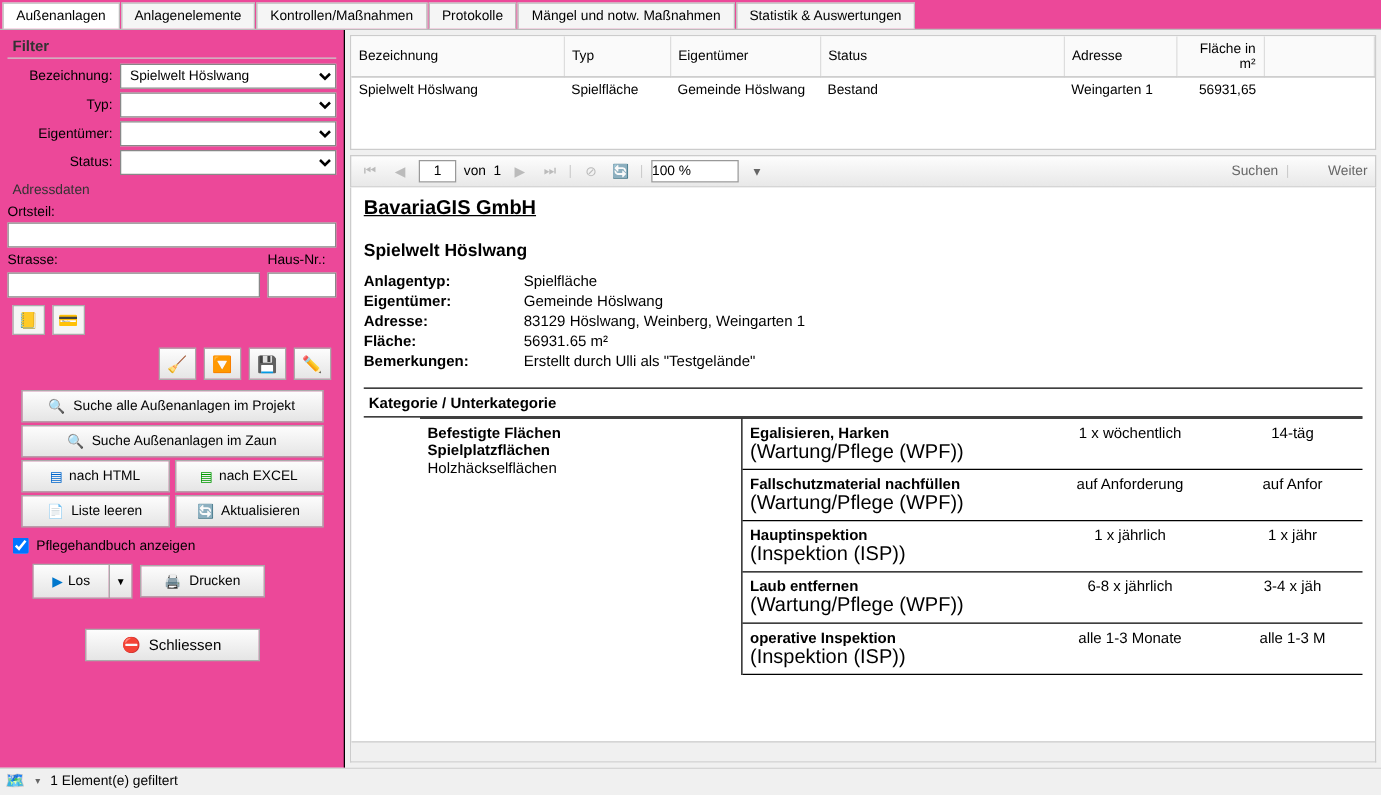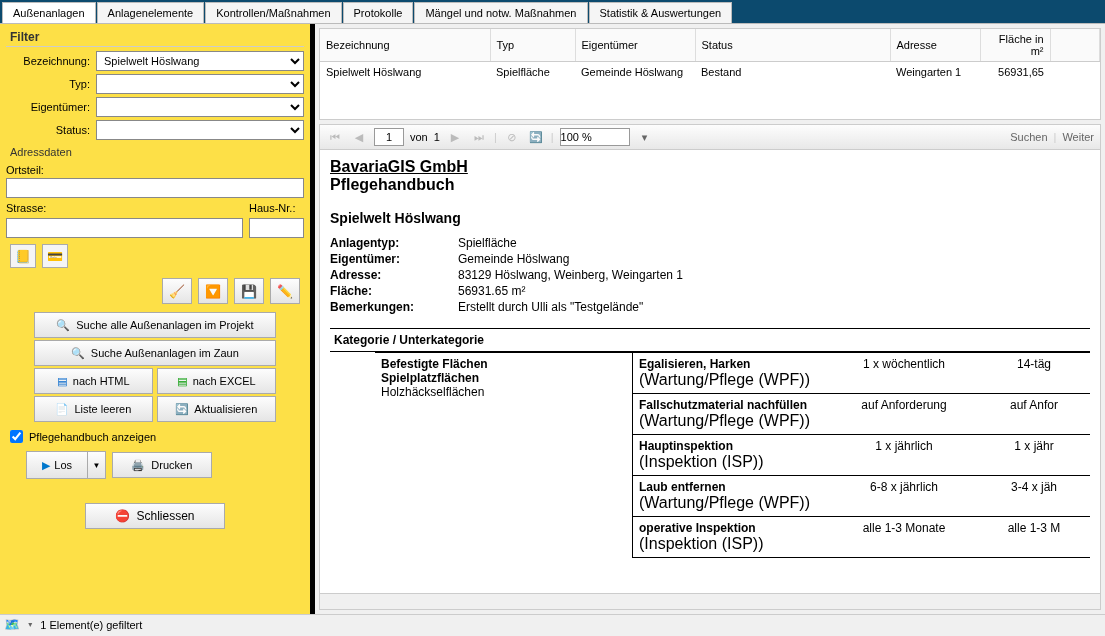--- a/index.html
+++ b/index.html
@@ -1,25 +1,25 @@
 <!DOCTYPE html>
 <html><head>
 <meta charset="utf-8">
 <style>
 * { box-sizing: border-box; margin: 0; padding: 0; }
 body { font-family: "Segoe UI", Tahoma, sans-serif; font-size: 11px; background: #f0f0f0; width: 1105px; height: 636px; overflow: hidden; color: #000; }
 
 
-.tabs { display: flex; background: #0c4a6e; border-bottom: 1px solid #bbb; height: 24px; padding: 0 2px; }
+.tabs { display: flex; background: #ec4899; border-bottom: 1px solid #bbb; height: 24px; padding: 0 2px; }
 .tab { padding: 4px 10px; border: 1px solid #bbb; border-bottom: none; background: #f5f5f5; margin-right: 1px; margin-top: 2px; font-size: 11px; cursor: pointer; }
 .tab.active { background: #fff; }
 
 
 .main { display: flex; height: 590px; }
-.left-panel { width: 315px; background: #fde047; border-right: 5px solid #000000; padding: 4px 6px; }
+.left-panel { width: 276px; background: #ec4899; border-right: 1px solid #000000; padding: 4px 6px; }
 .right-panel { flex: 1; background: #f0f0f0; display: flex; flex-direction: column; }
 
 
 .filter-title { font-size: 12px; font-weight: bold; color: #333; padding: 2px 4px; border-bottom: 1px solid #ccc; margin-bottom: 4px; }
 .form-row { display: flex; align-items: center; margin-bottom: 3px; }
 .form-label { width: 90px; text-align: right; padding-right: 6px; font-size: 11px; }
 .form-sel, .form-inp { flex: 1; height: 20px; border: 1px solid #888; background: #fff; font-size: 11px; padding: 0 3px; }
 .section-label { font-size: 11px; color: #333; margin: 6px 0 4px 4px; }
 .addr-grid { display: grid; grid-template-columns: 60px 1fr; gap: 2px 6px; margin-bottom: 2px; }
 .addr-grid2 { display: grid; grid-template-columns: 1fr 55px; gap: 2px 6px; margin-bottom: 4px; }
@@ -52,21 +52,21 @@
 .grid td { padding: 4px 6px; }
 .grid .num { text-align: right; }
 
 
 .rv-toolbar { height: 26px; border: 1px solid #ccc; background: linear-gradient(#fdfdfd,#e8e8e8); margin: 0 4px; display: flex; align-items: center; gap: 6px; padding: 0 6px; font-size: 11px; }
 .rv-btn { width: 18px; height: 18px; display: flex; align-items: center; justify-content: center; color: #666; cursor: pointer; }
 .rv-btn.dis { color: #bbb; }
 .rv-inp { width: 30px; height: 18px; border: 1px solid #999; text-align: center; font-size: 11px; }
 .rv-zoom { width: 70px; height: 18px; border: 1px solid #999; font-size: 11px; }
 .rv-spacer { flex: 1; }
-.rv-link { color: #666; cursor: pointer; }
+.rv-link { color: #666; cursor: pointer; margin-left: 25px; }
 .rv-sep { color: #ccc; }
 
 
 .report { flex: 1; border: 1px solid #ccc; border-top: none; margin: 0 4px 4px 4px; background: #fff; overflow: auto; position: relative; }
 .report-inner { padding: 8px 10px; font-size: 12px; border-radius: 23px; }
 .rpt-company { font-size: 16px; font-weight: bold; text-decoration: underline; }
 .rpt-title { font-size: 16px; font-weight: bold; margin-bottom: 8px; }
 .rpt-h2 { font-size: 14px; font-weight: bold; margin: 16px 0 10px; }
 .rpt-info { display: grid; grid-template-columns: 120px 1fr; gap: 2px 8px; font-size: 12px; margin-bottom: 14px; }
 .rpt-info .lbl { font-weight: bold; }
@@ -246,21 +246,20 @@
       <span class="rv-btn">▾</span>
       <span class="rv-spacer"></span>
       <span class="rv-link">Suchen</span>
       <span class="rv-sep">|</span>
       <span class="rv-link">Weiter</span>
     </div>
 
     <div class="report">
       <div class="report-inner">
         <div class="rpt-company">BavariaGIS GmbH</div>
-        <div class="rpt-title">Pflegehandbuch</div>
         <div class="rpt-h2">Spielwelt Höslwang</div>
 
         <div class="rpt-info" id="rpt-info">
             <div class="lbl">Anlagentyp:</div>
             <div>Spielfläche</div>
             <div class="lbl">Eigentümer:</div>
             <div>Gemeinde Höslwang</div>
             <div class="lbl">Adresse:</div>
             <div>83129 Höslwang, Weinberg, Weingarten 1</div>
             <div class="lbl">Fläche:</div>

